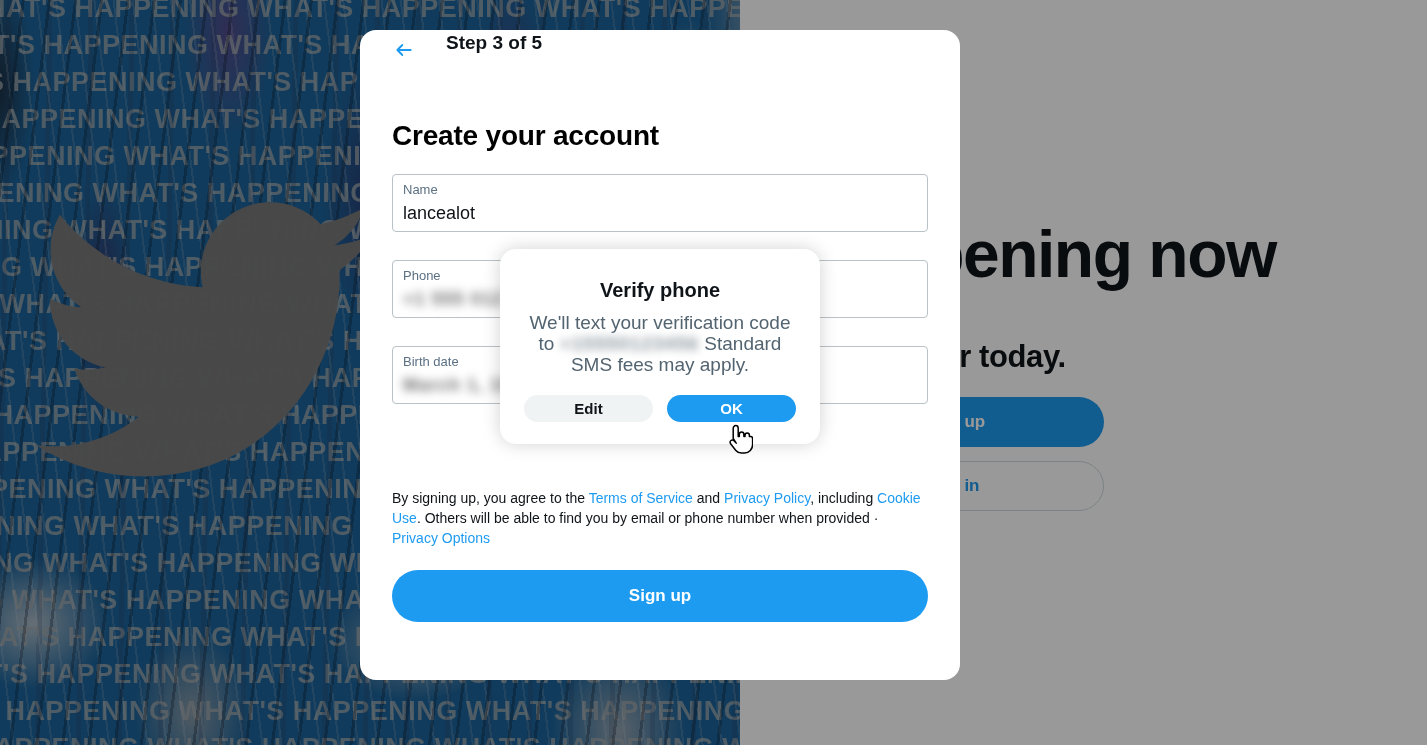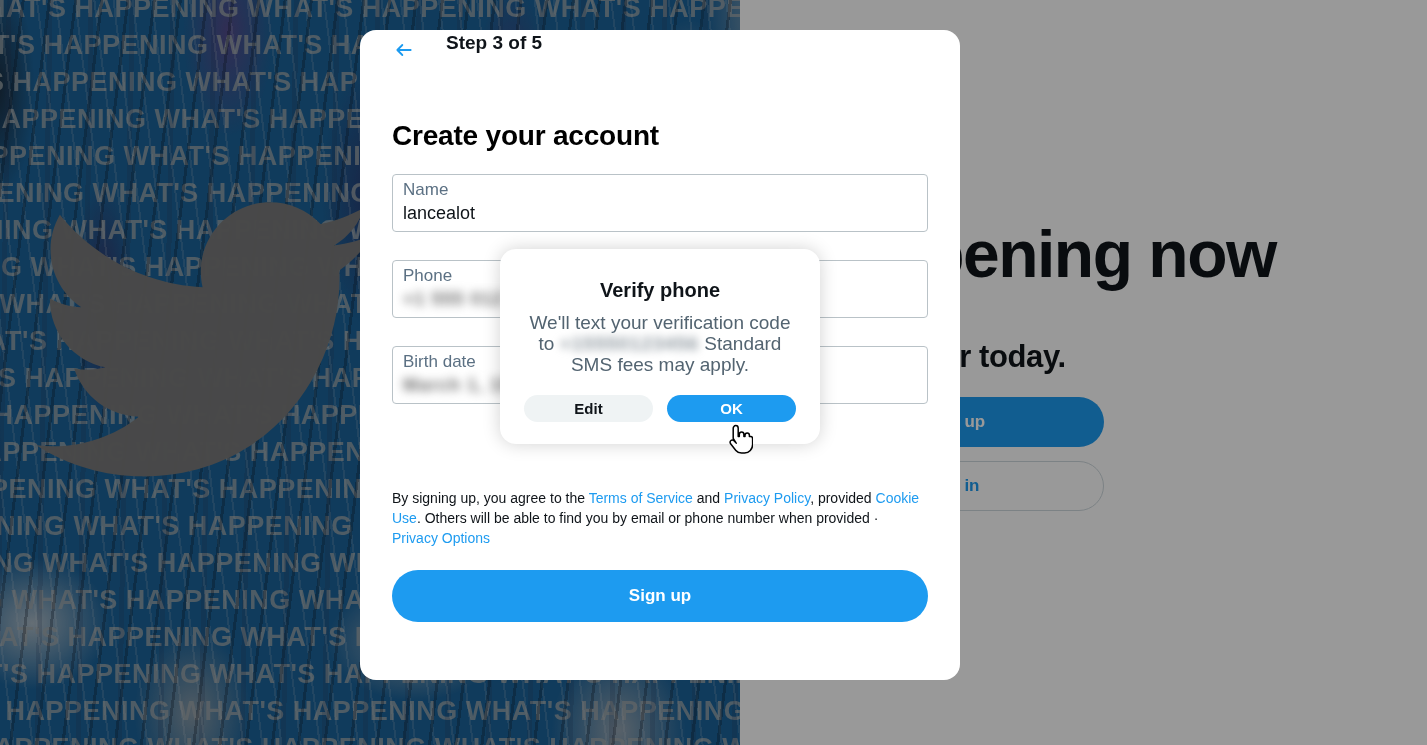--- a/index.html
+++ b/index.html
@@ -216,21 +216,21 @@
     border: 1px solid #b9c2c7;
     border-radius: 4px;
     height: 58px;
     margin-bottom: 28px;
     padding: 7px 10px 0 10px;
     box-sizing: border-box;
     background: transparent;
     cursor: text;
   }
   .field-label {
-    font-size: 17px;
+    font-size: 13px;
     color: #5b7083;
     line-height: 16px;
   }
   .field-value {
     font-size: 18px;
     color: #0f1419;
     line-height: 30px;
     height: 30px;
   }
   .field-value.redacted {
@@ -402,21 +402,21 @@
       <div class="field-label">Phone</div>
       <div class="field-value redacted">+1 555 012 3456</div>
     </div>
 
     <div class="field">
       <div class="field-label">Birth date</div>
       <div class="field-value redacted">March 1, 1990</div>
     </div>
 
     <div class="legal-text">
-      <span>By signing up, you agree to the </span><a class="legal-link">Terms of Service</a><span> and </span><a class="legal-link">Privacy Policy</a><span>, provided </span><a class="legal-link">Cookie Use</a><span>. Others will be able to find you by email or phone number when provided · </span><a class="legal-link">Privacy Options</a>
+      <span>By signing up, you agree to the </span><a class="legal-link">Terms of Service</a><span> and </span><a class="legal-link">Privacy Policy</a><span>, including </span><a class="legal-link">Cookie Use</a><span>. Others will be able to find you by email or phone number when provided · </span><a class="legal-link">Privacy Options</a>
     </div>
 
     <button class="signup-submit">Sign up</button>
   </div>
 
   <div class="verify-dialog">
     <div class="verify-title">Verify phone</div>
     <div class="verify-body">
       <span>We'll text your verification code to </span><span class="verify-redacted">+15550123456</span><span> Standard SMS fees may apply.</span>
     </div>

